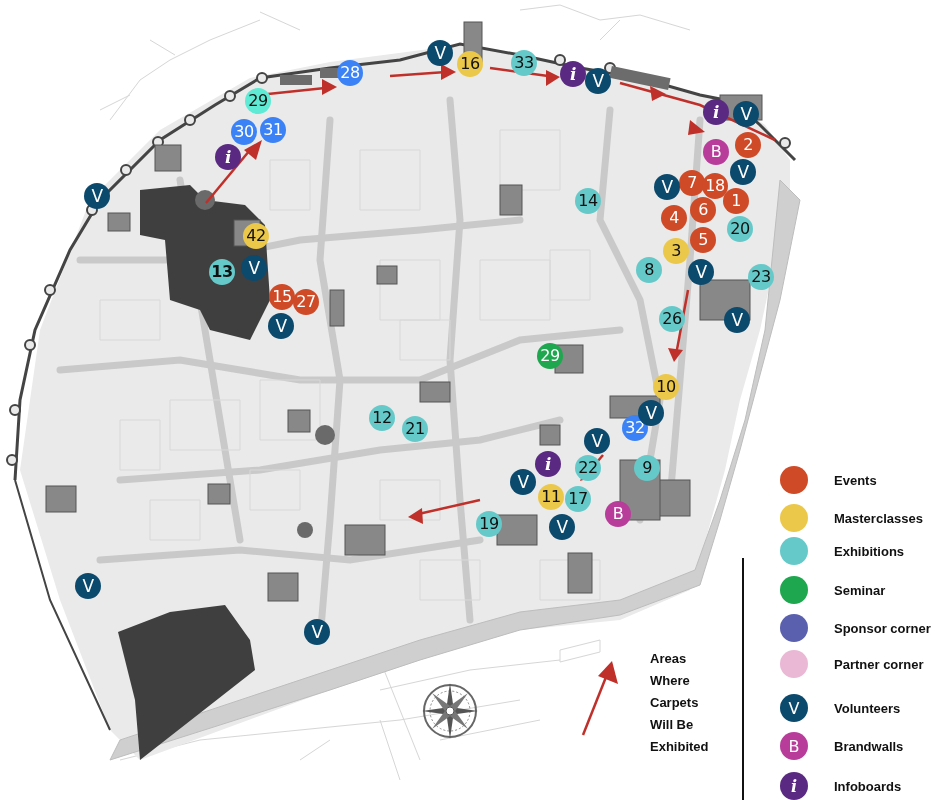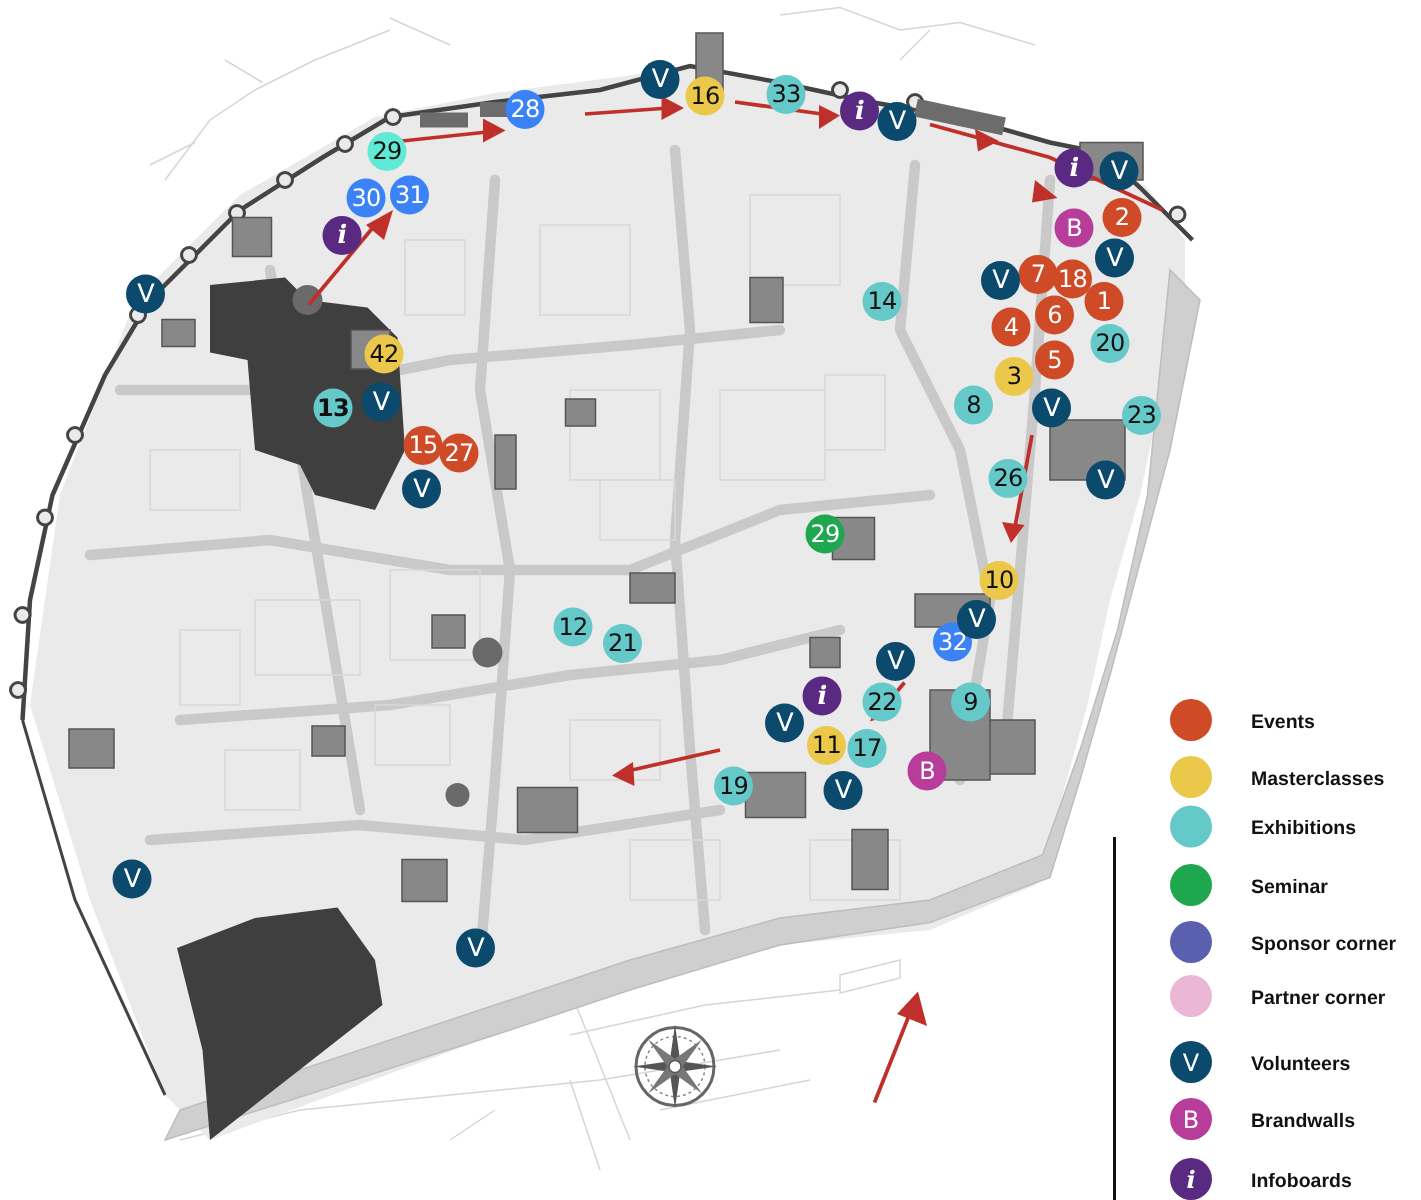--- a/index.html
+++ b/index.html
@@ -205,20 +205,27 @@
       <div class="marker m-vol" style="left: 88px; top: 586px;">V</div>
       <div class="marker m-vol" style="left: 317px; top: 632px;">V</div>
       <div class="marker m-brand" style="left: 716px; top: 152px;">B</div>
       <div class="marker m-brand" style="left: 618px; top: 514px;">B</div>
       <div class="marker m-info" style="left: 228px; top: 157px;">i</div>
       <div class="marker m-info" style="left: 573px; top: 74px;">i</div>
       <div class="marker m-info" style="left: 716px; top: 112px;">i</div>
       <div class="marker m-info" style="left: 548px; top: 464px;">i</div>
     </div>
 
+  <div class="carpet-note">
+    <div>Areas</div>
+    <div>Where</div>
+    <div>Carpets</div>
+    <div>Will Be</div>
+    <div>Exhibited</div>
+  </div>
 
   <div class="legend-divider"></div>
 
   <div class="legend">
     <div class="legend-item" style="top:0px;">
       <span class="legend-dot" style="background:#cf4a27"></span>
       <span class="legend-label">Events</span>
     </div>
     <div class="legend-item" style="top:38px;">
       <span class="legend-dot" style="background:#ecc84a"></span>

